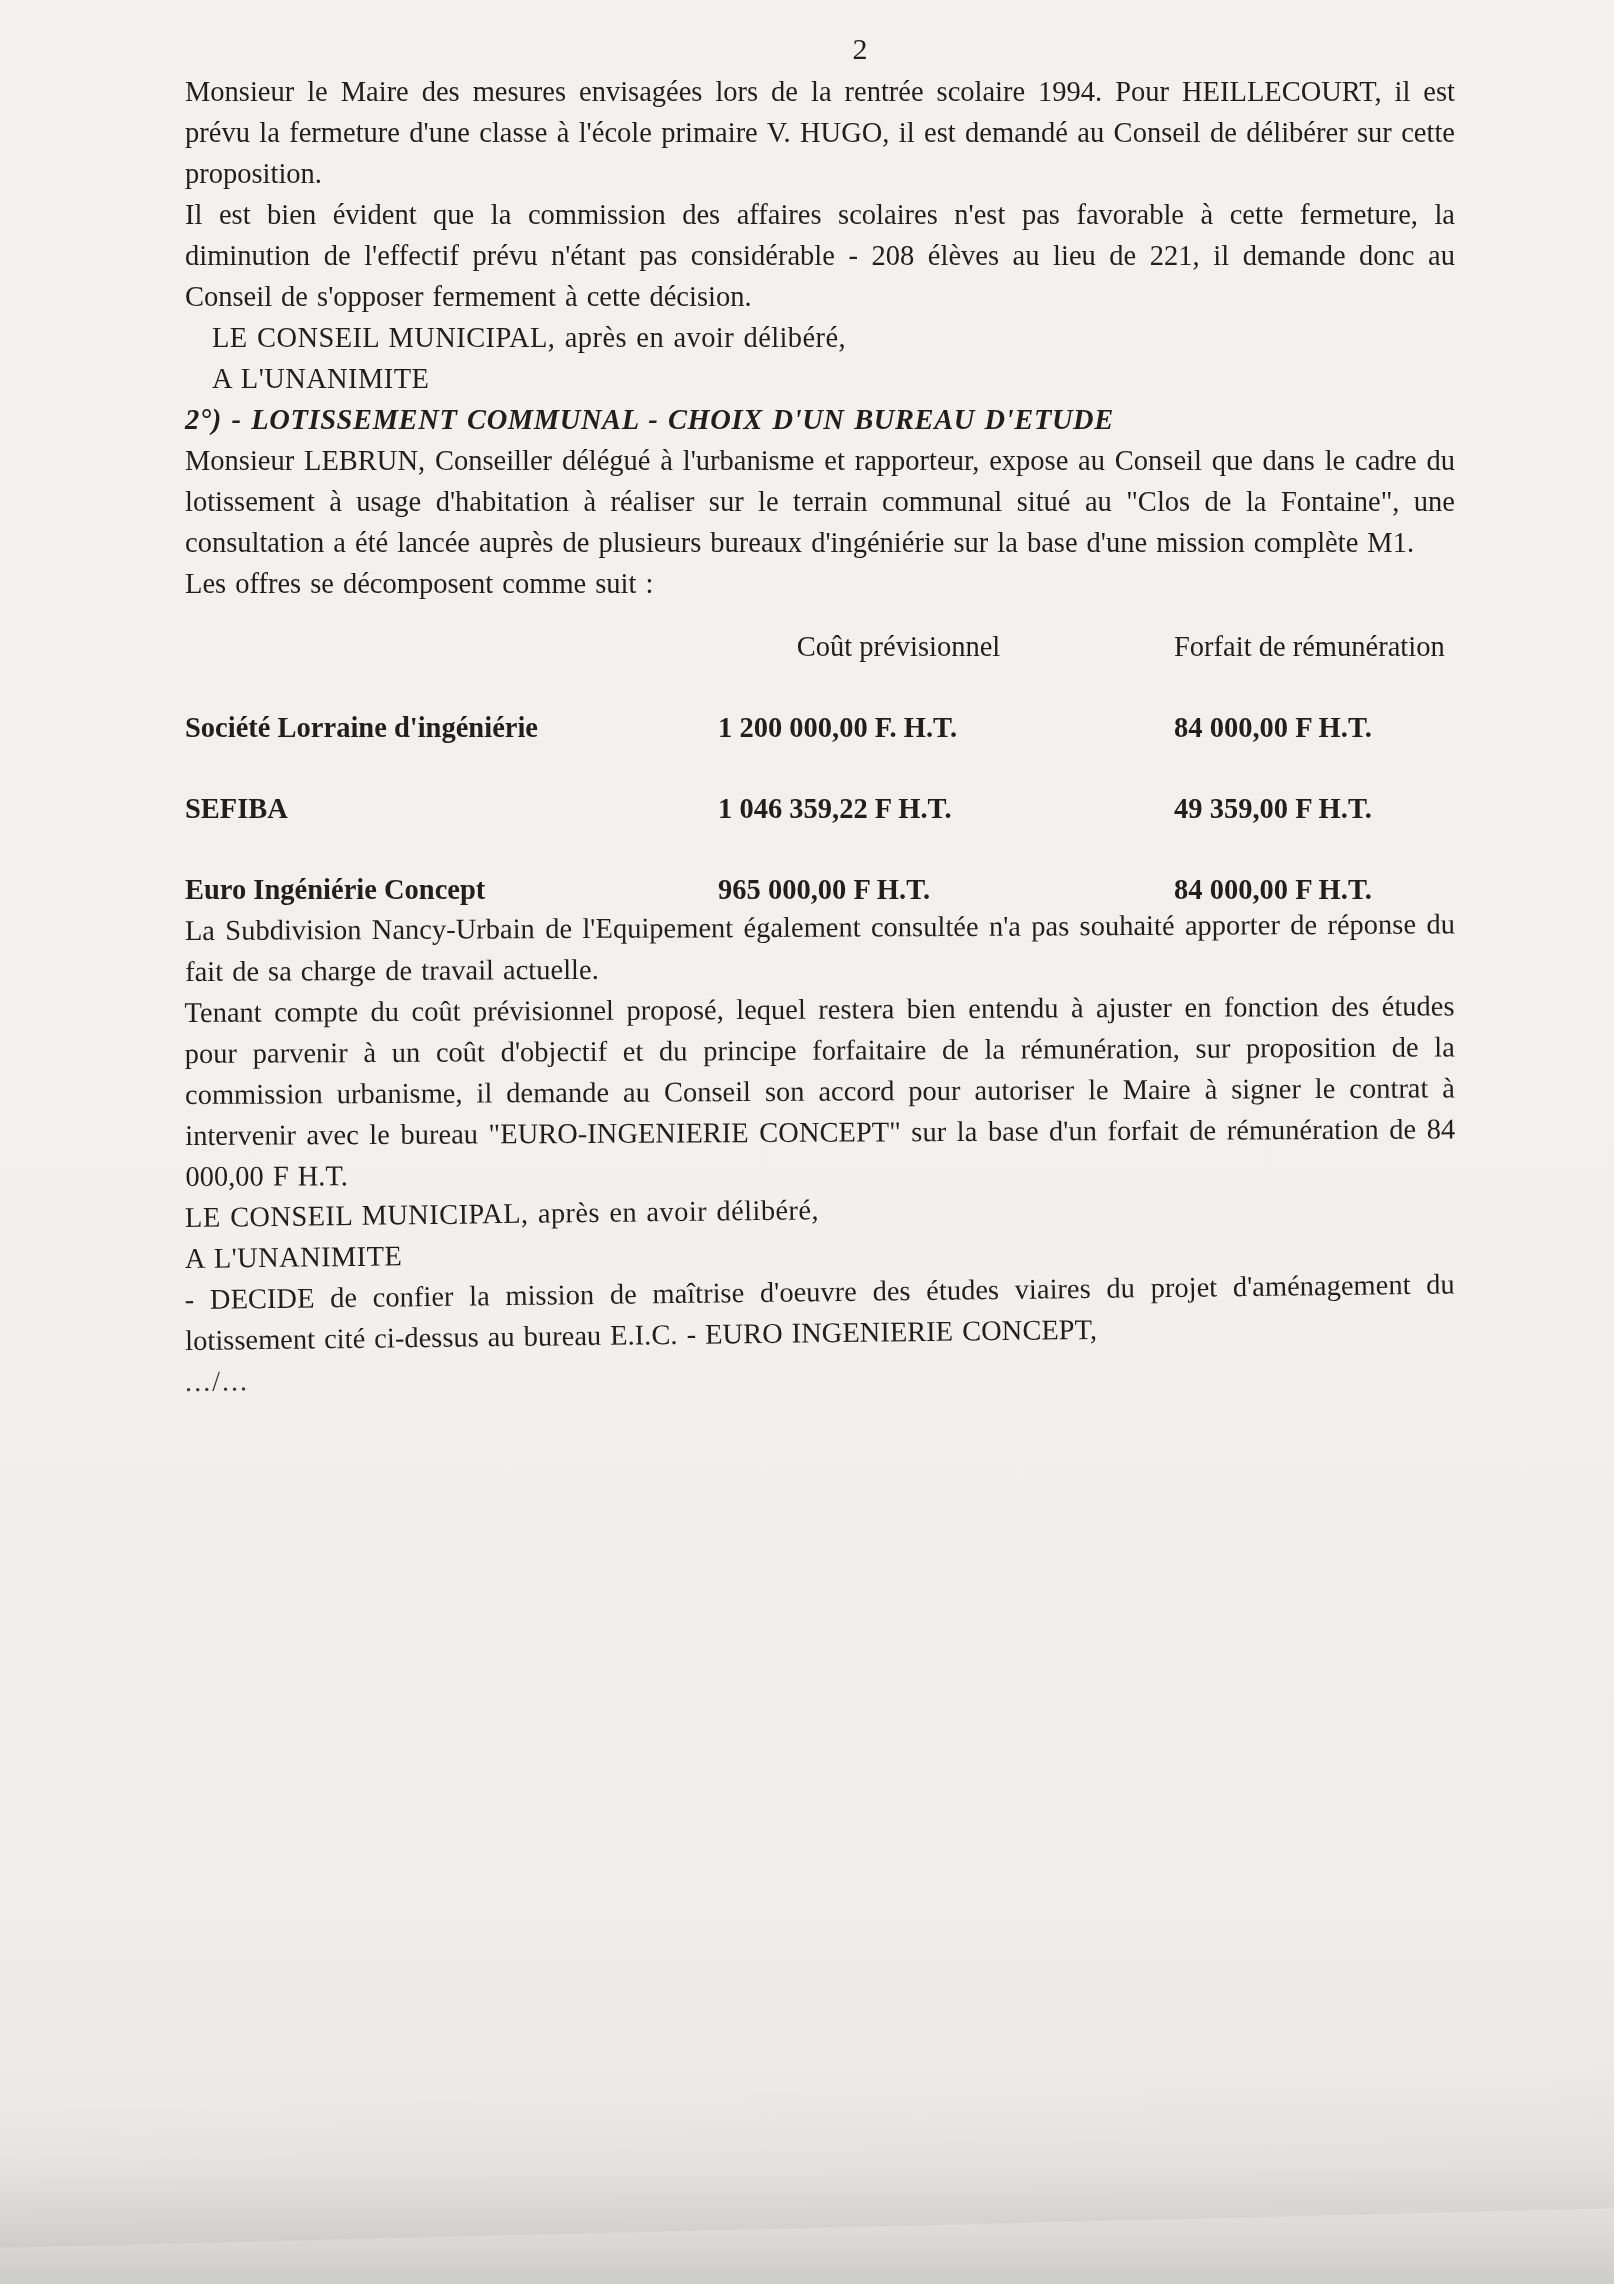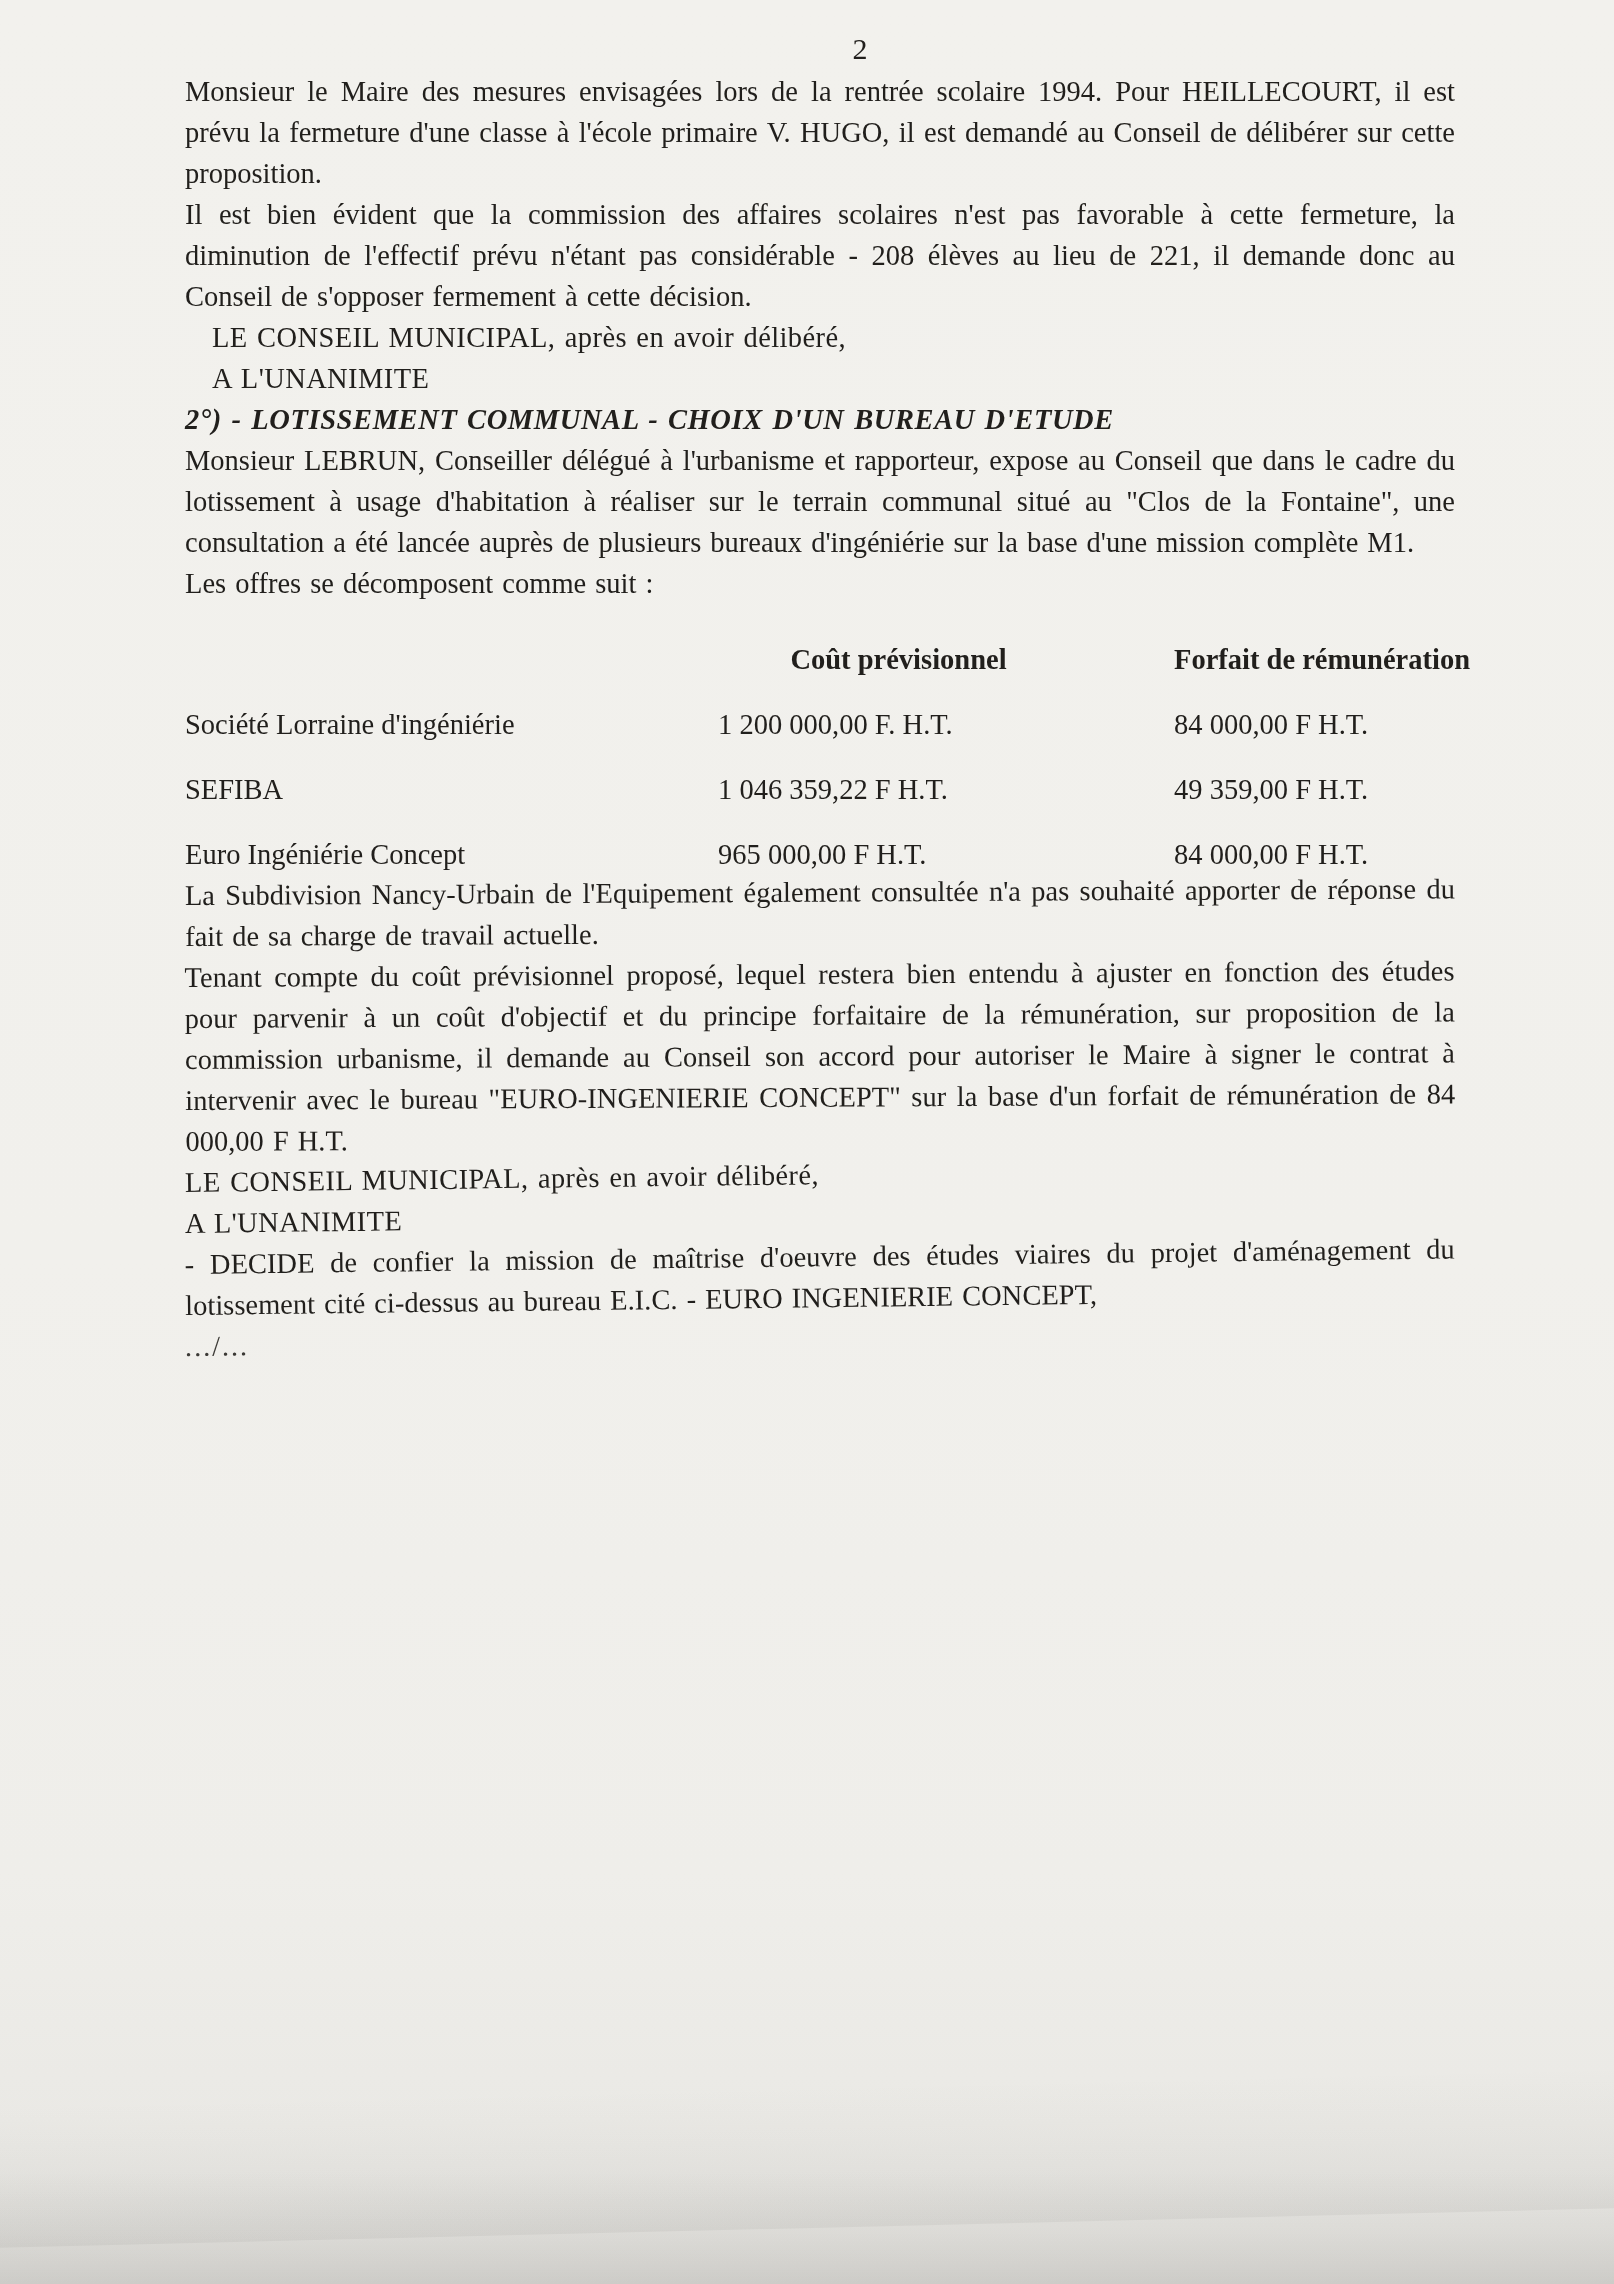--- a/index.html
+++ b/index.html
@@ -82,22 +82,22 @@
     font-size: 29.5px;
     line-height: 42px;
     letter-spacing: 0.6px;
   }
   .offers-header, .offer-row {
     display: grid;
     grid-template-columns: 533px 361px 1fr;
     font-size: 28.5px;
     line-height: 41px;
   }
-  .offers-header { margin-top: 35px; font-weight: bold; }
-  .offer-row { margin-top: 24px; }
+  .offers-header { margin-top: 22px; }
+  .offer-row { margin-top: 40px; font-weight: bold; }
   .cell-cost-h { text-align: center; }
   .cell-cost { text-align: left; padding-right: 5.7px; }
   .cell-fee { padding-left: 95px; white-space: nowrap; }
   .tilt-a { transform: rotate(-0.3deg); transform-origin: 0 50%; }
   .tilt-b { transform: rotate(-0.7deg); transform-origin: 0 50%; }
   .decide { line-height: 48px; }
   .continuation {
     margin-top: -40px;
     text-align: right;
     font-size: 27px;

